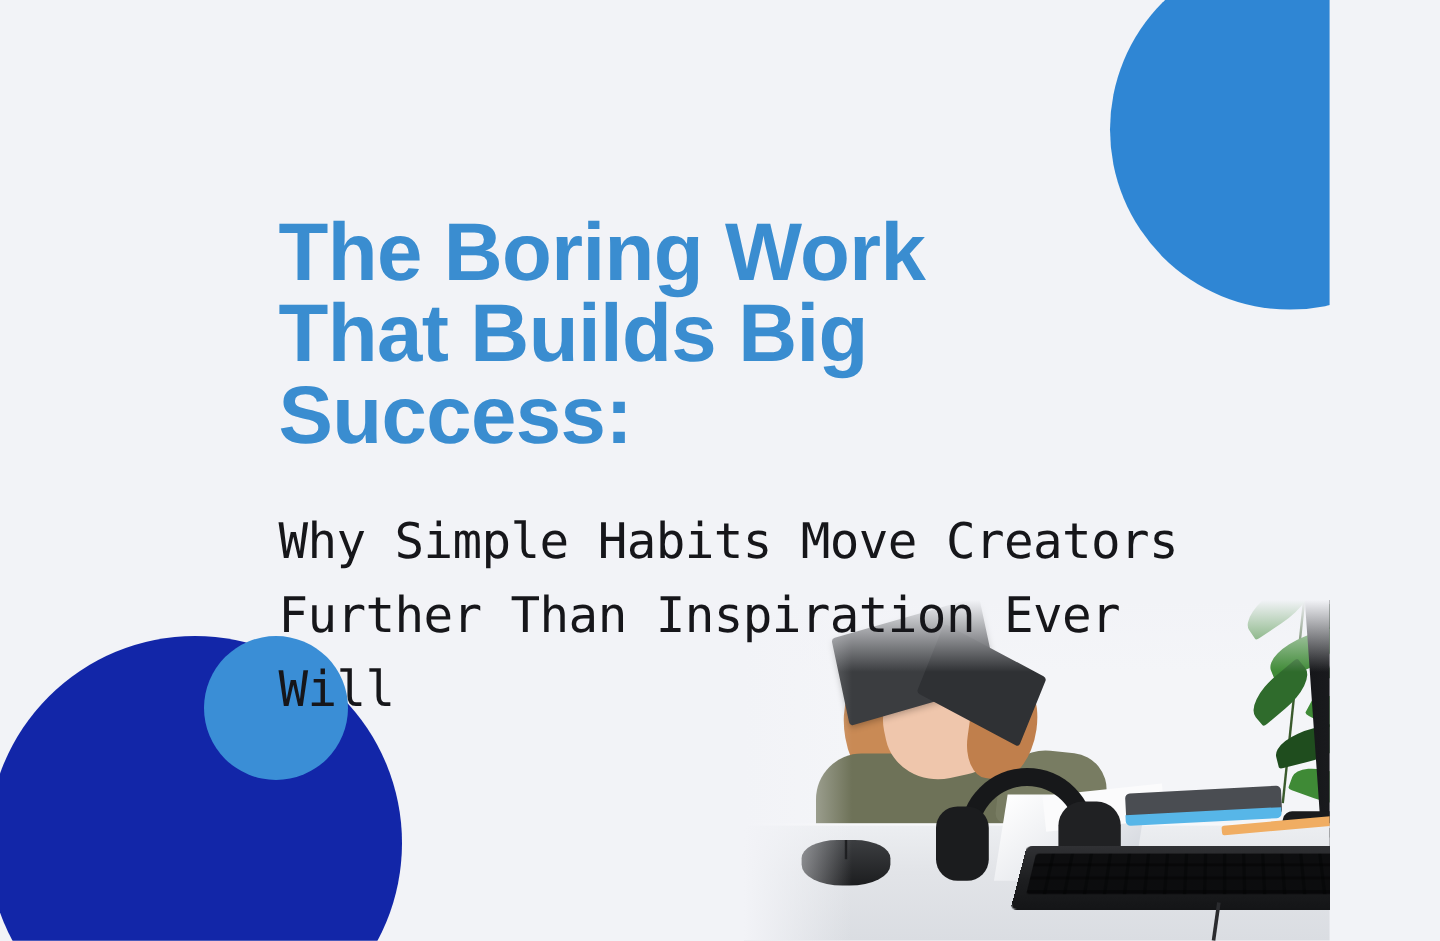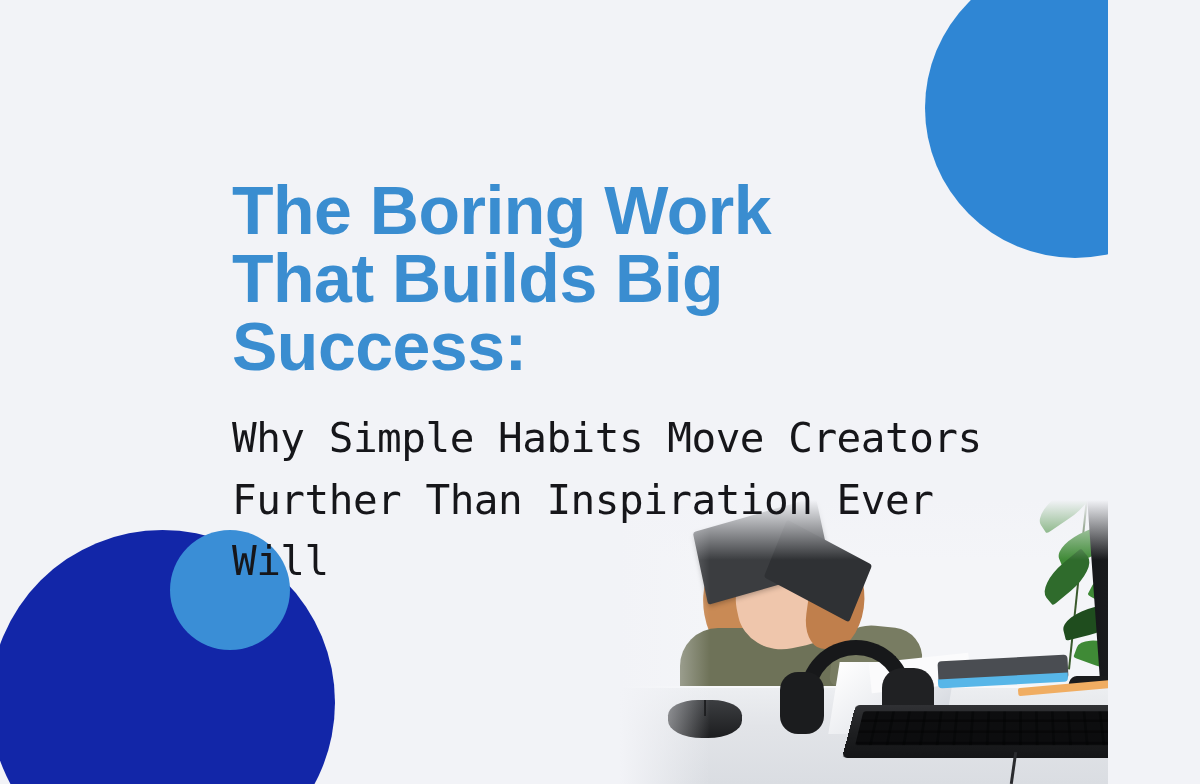--- a/index.html
+++ b/index.html
@@ -36,21 +36,21 @@
   }
   #headline {
     color:#3a8dd0;
     font-size:68px;
     line-height:1.0;
     font-weight:bold;
     letter-spacing:-0.5px;
     white-space:pre-line;
   }
   #subheadline {
-    margin-top:28px;
+    margin-top:41px;
     color:#16161a;
     font-size:41px;
     line-height:1.5;
     font-weight:400;
     font-family:"Liberation Sans Narrow","DejaVu Sans Mono", monospace;
     letter-spacing:-0.5px;
     white-space:pre-line;
   }
 
   

